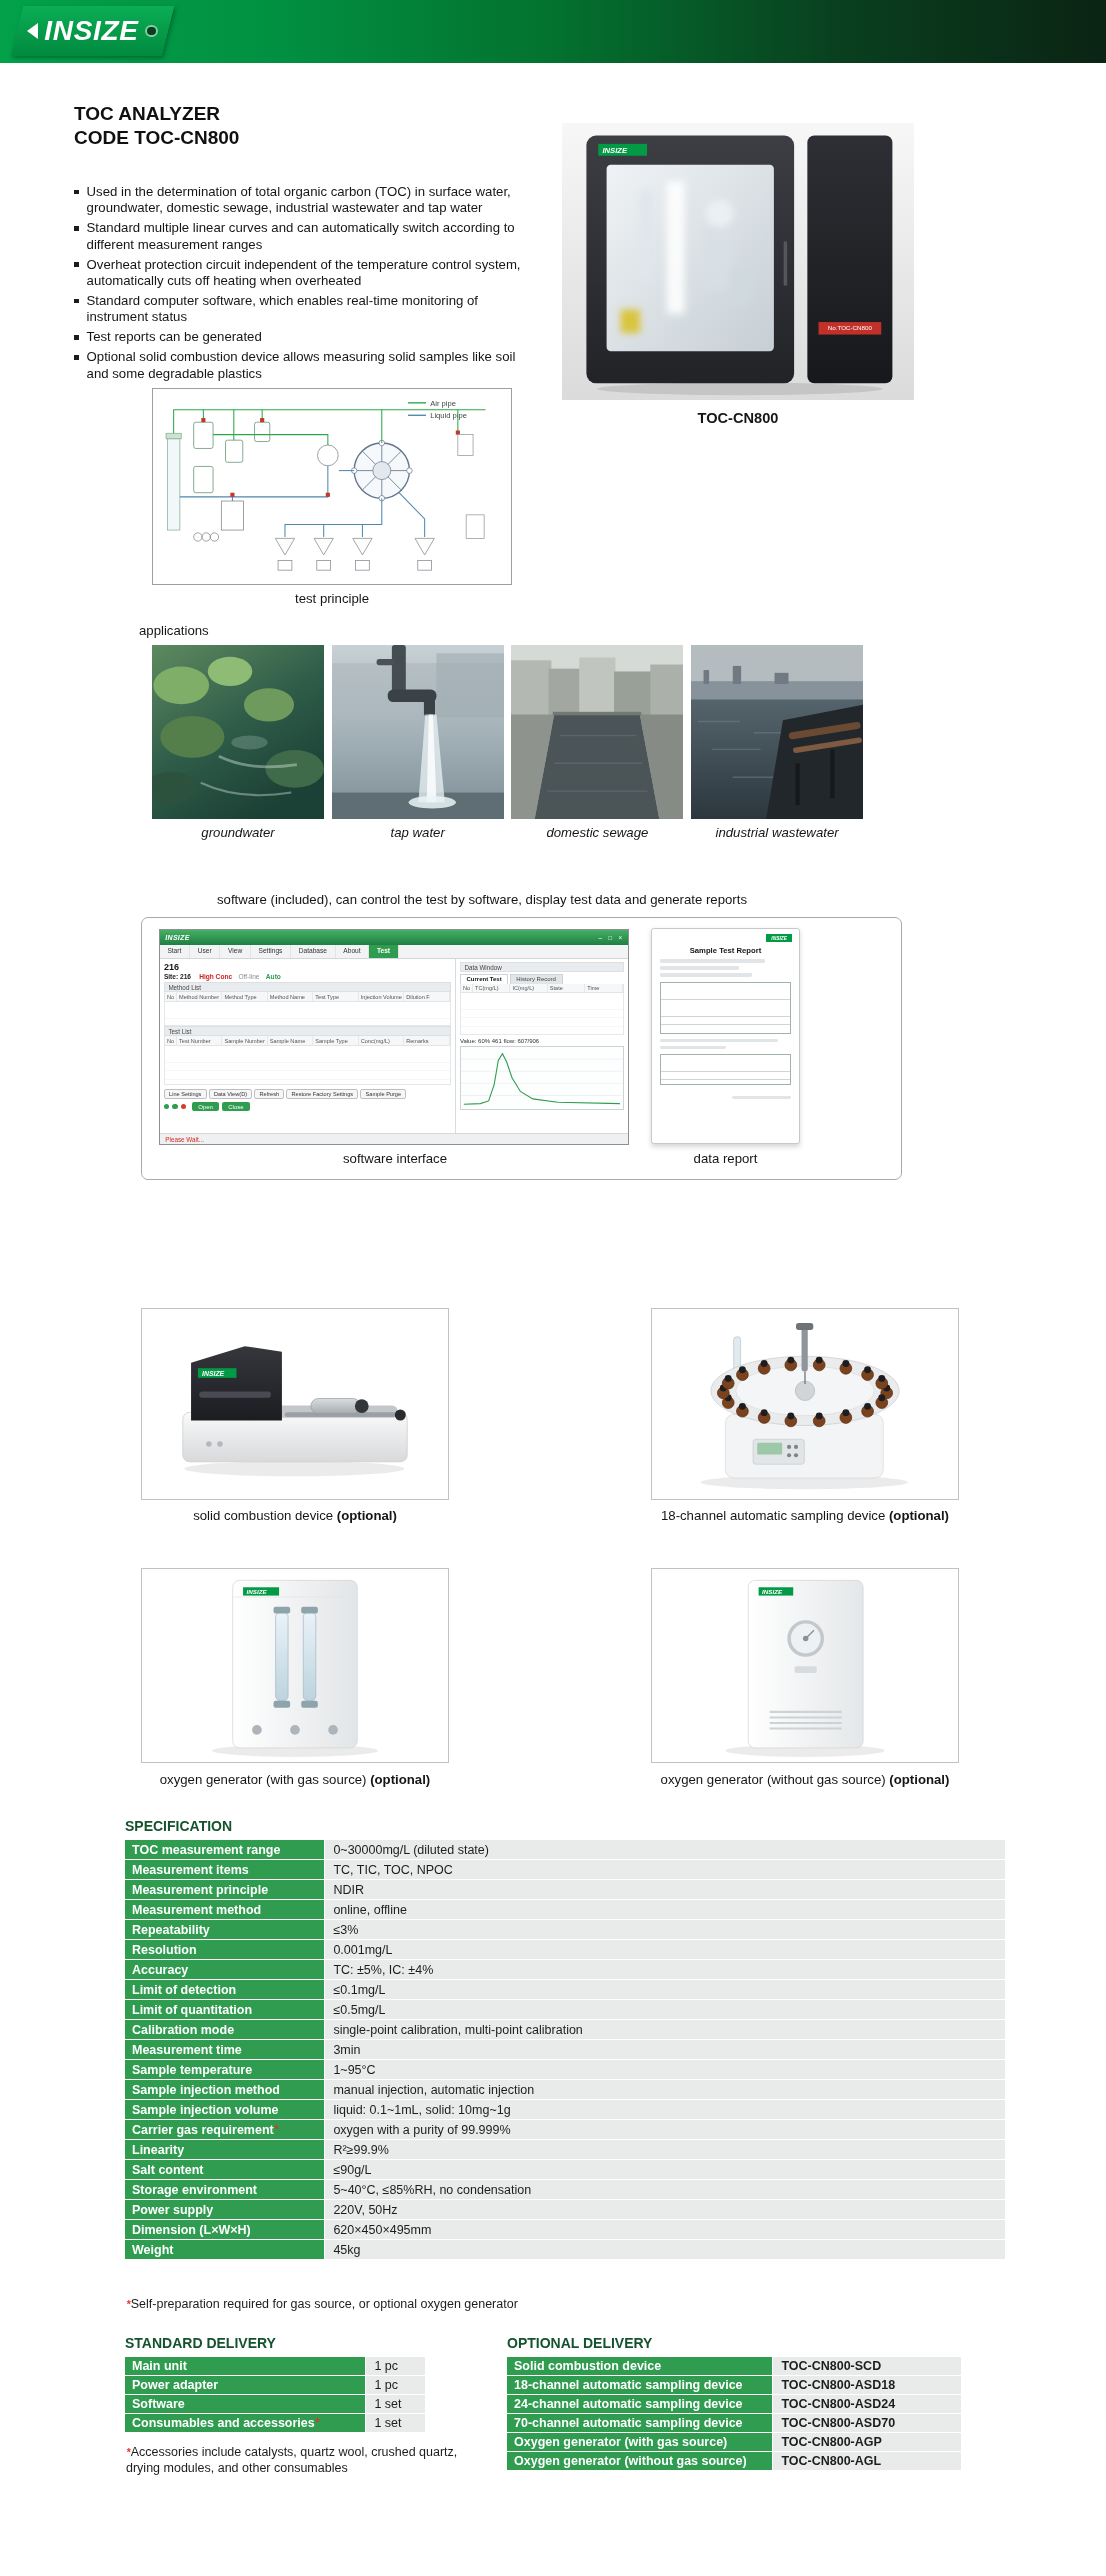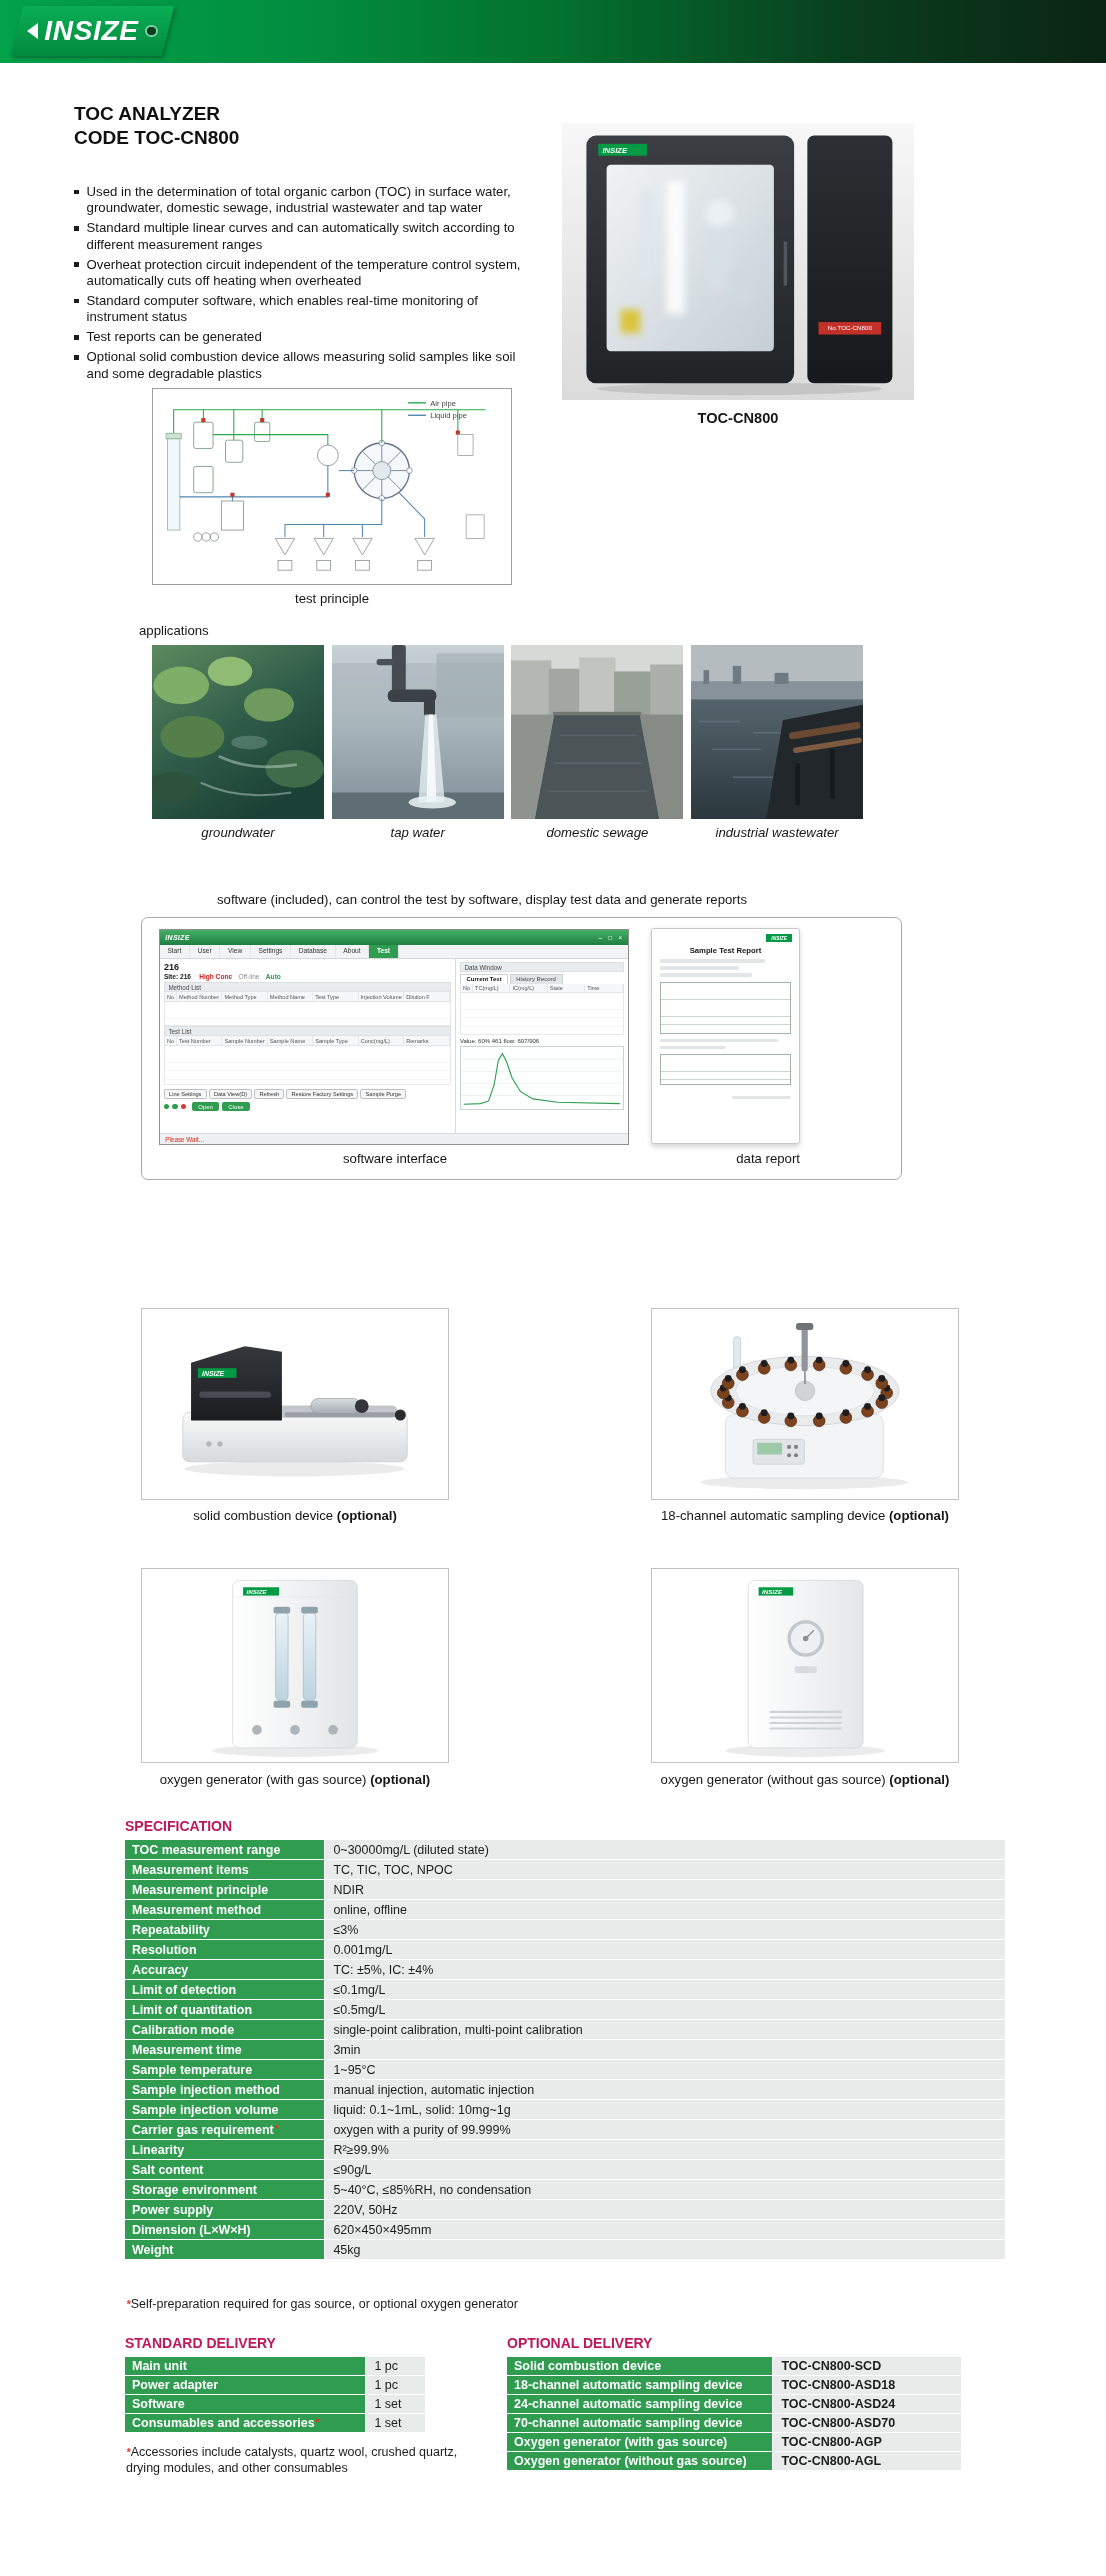--- a/index.html
+++ b/index.html
@@ -80,21 +80,21 @@
   .sw-dtabs{display:flex;gap:1.4px;margin-top:1.4px;}
   .sw-dtab{font-size:6px;padding:1.4px 5.6px;background:#e3e6e9;border:0.7px solid #cfd3d6;border-bottom:none;color:#444;}
   .sw-dtab.active{background:#fff;font-weight:bold;color:#111;}
   .sw-valueline{font-size:6px;color:#333;margin:2.1px 0;}
   .sw-chart{width:100%;height:64px;border:0.7px solid #ccd2d6;background:#fdfefe;display:block;}
   .sw-status{height:11px;flex:none;background:#eef0f1;border-top:0.7px solid #d7dadc;display:flex;align-items:center;padding:0 5.6px;}
   .sw-statustext{font-size:6.3px;color:#d22b22;}
 
   
   .report{position:absolute;left:509px;top:9.8px;width:149px;height:216px;background:#fff;border:0.7px solid #c9c9c9;border-radius:2.8px;box-shadow:0 2.1px 5.6px rgba(0,0,0,.16);padding:7px 8.4px;}
-  .report-caption{position:absolute;left:509px;top:233px;width:149px;text-align:right;font-size:13.2px;}
+  .report-caption{position:absolute;left:509px;top:233px;width:149px;text-align:center;font-size:13.2px;}
   .rep-logo{position:absolute;right:7px;top:5.6px;background:#029a44;color:#fff;font-size:4.9px;font-style:italic;font-weight:bold;padding:1.4px 4.9px;}
   .rep-title{text-align:center;font-size:7.7px;font-weight:bold;margin-top:9.8px;margin-bottom:4.9px;}
   .rl{height:3.5px;background:#e1e5e7;border-radius:1.4px;margin:3.5px 0;} .w50{width:50%;} .w60{width:60%;} .w70{width:70%;} .w80{width:80%;} .w90{width:90%;}
   .rep-table{height:52px;border:0.7px solid #9fb4a6;margin:4.9px 0;
     background-image:repeating-linear-gradient(180deg,transparent 0 7.7px,#ccd7cf 7.7px 8.4px),repeating-linear-gradient(90deg,transparent 0 21.6px,#ccd7cf 21.6px 22px);}
   .rep-table.small{height:31px;}
   .rep-sign{display:flex;justify-content:flex-end;margin-top:7px;}
   .rep-sign .rl{width:45%;}
 
   
@@ -102,21 +102,21 @@
   .frame svg{width:100%;height:100%;display:block;}
   .fa{left:141px;top:1308px;width:308px;height:192px;}
   .fb{left:651px;top:1308px;width:308px;height:192px;}
   .fc{left:141px;top:1568px;width:308px;height:195px;}
   .fd{left:651px;top:1568px;width:308px;height:195px;}
   .dev-caption{position:absolute;width:308px;text-align:center;font-size:13.2px;}
   .ca{left:141px;top:1508px;} .cb{left:651px;top:1508px;}
   .cc{left:141px;top:1772px;} .cd{left:651px;top:1772px;}
 
   
-  .sec-h{position:absolute;font-size:14px;font-weight:bold;color:#be185d;}
+  .sec-h{position:absolute;font-size:14px;font-weight:bold;color:#14532d;}
   .h-spec{left:125px;top:1818px;}
   .h-std{left:125px;top:2335px;}
   .h-opt{left:507px;top:2335px;}
   table.gt{position:absolute;border-collapse:separate;border-spacing:0;}
   table.gt td{vertical-align:middle;border-bottom:1.4px solid #fff;font-size:12.5px;}
   td.lab{background:#2f9c50;color:#fff;font-weight:bold;border-right:1.4px solid #fff;padding:0 7px;}
   td.val{background:#e9eaea;color:#1d1d1d;padding:0 8.4px;}
   td.val.b{font-weight:bold;}
   .t-spec{left:125px;top:1840px;width:880px;}
   .t-spec td{height:20px;}

